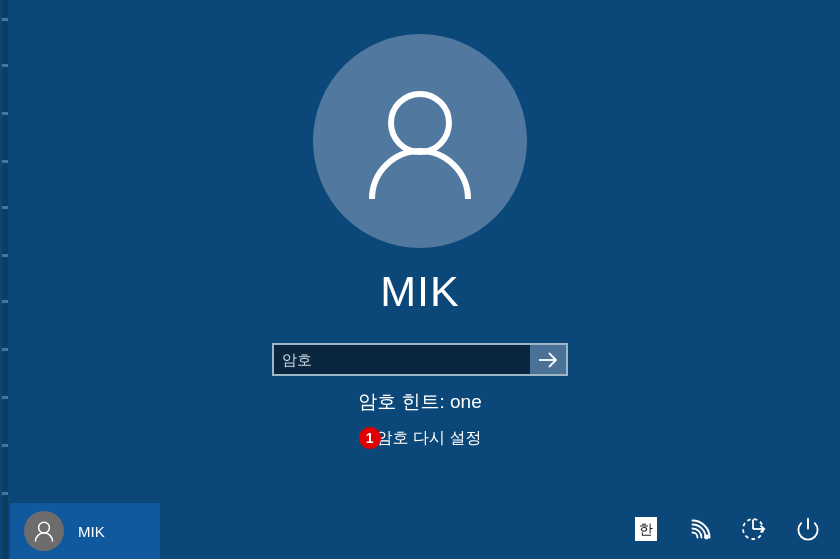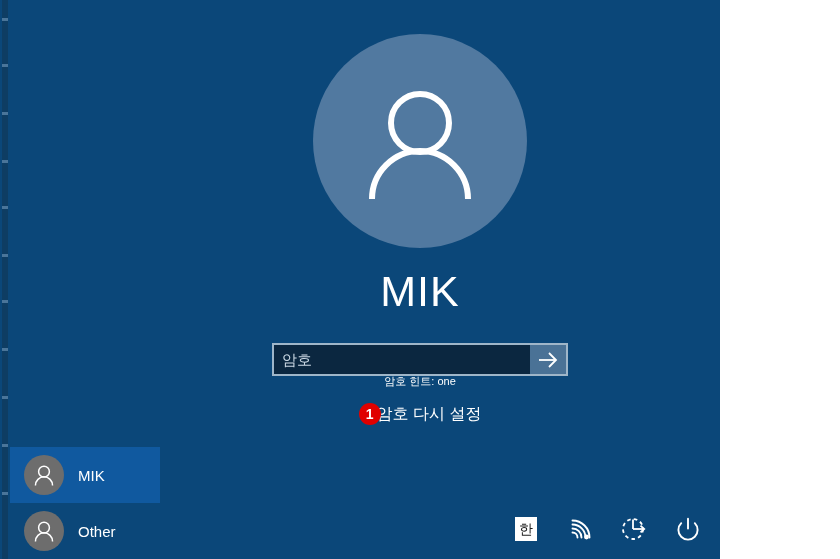--- a/index.html
+++ b/index.html
@@ -8,21 +8,21 @@
   }
   body {
     width: 840px;
     height: 559px;
     overflow: hidden;
     font-family: "Liberation Sans", "DejaVu Sans", sans-serif;
   }
 
   .lockscreen {
     position: relative;
-    width: 720px;
+    width: 840px;
     height: 559px;
     background: #0b4779;
     overflow: hidden;
     user-select: none;
   }
 
   
   .edge-scrollbar {
     position: absolute;
     left: 2px;
@@ -106,23 +106,23 @@
     border: none;
     padding: 0;
     cursor: pointer;
     display: flex;
     align-items: center;
     justify-content: center;
   }
   .submit-button svg { display: block; }
 
   .password-hint {
-    margin-top: 0;
-    color: #ffffff;
-    font-size: 11px;
+    margin-top: 16px;
+    color: #ffffff;
+    font-size: 19px;
     line-height: 1;
   }
 
   .reset-row {
     margin-top: 16px;
     display: flex;
     align-items: center;
     justify-content: center;
     position: relative;
   }
@@ -272,29 +272,20 @@
       <span class="user-avatar">
         <svg width="26" height="26" viewBox="0 0 140 140">
           <circle cx="70" cy="52" r="29" fill="none" stroke="#ffffff" stroke-width="8"></circle>
           <path d="M24 126 a46 46 0 0 1 92 0" fill="none" stroke="#ffffff" stroke-width="8"></path>
         </svg>
       </span>
       <span class="user-label">MIK</span>
     </div>
 
 
-    <div class="user-item">
-      <span class="user-avatar">
-        <svg width="26" height="26" viewBox="0 0 140 140">
-          <circle cx="70" cy="52" r="29" fill="none" stroke="#ffffff" stroke-width="8"></circle>
-          <path d="M24 126 a46 46 0 0 1 92 0" fill="none" stroke="#ffffff" stroke-width="8"></path>
-        </svg>
-      </span>
-      <span class="user-label">Other</span>
-    </div>
 
   </div>
 
   <div class="tray">
 
     <div class="tray-item">
       <span class="ime-box">한</span>
     </div>
 
     <div class="tray-item">

